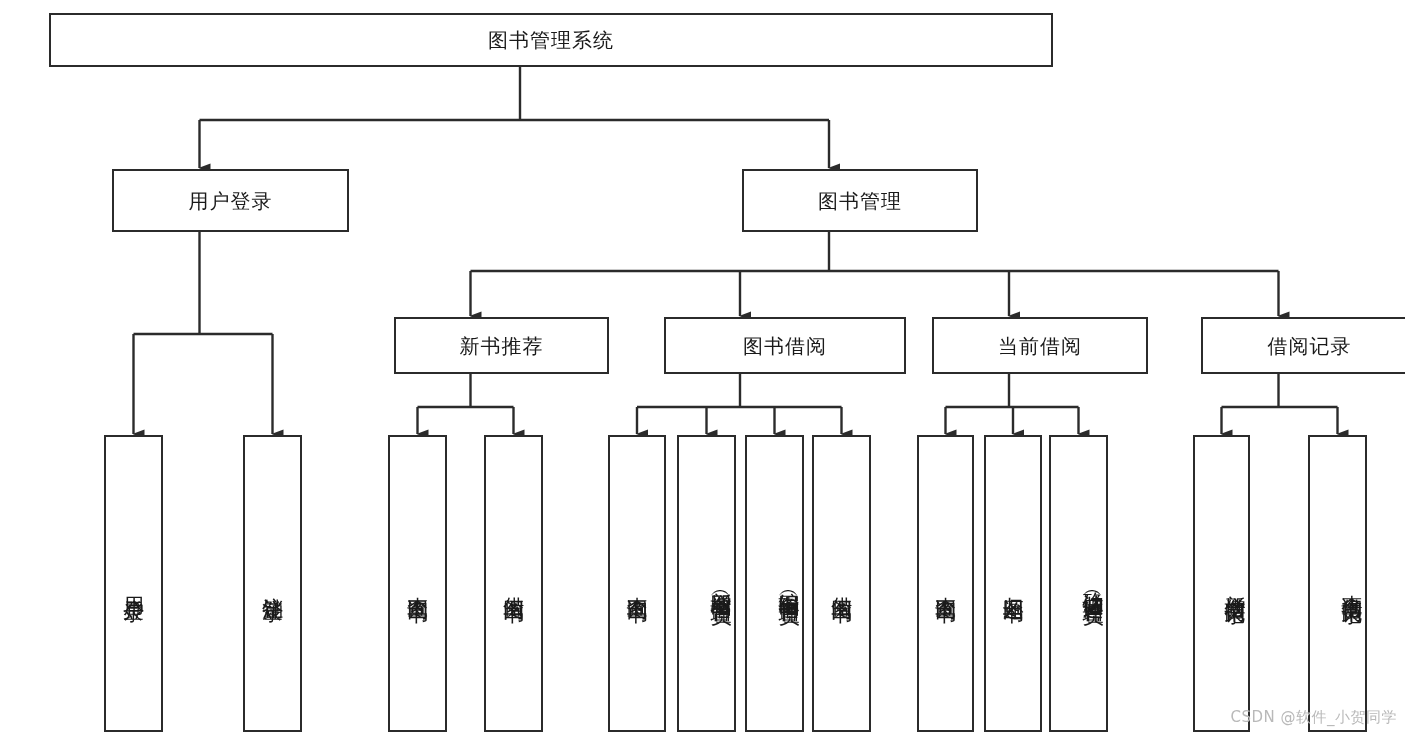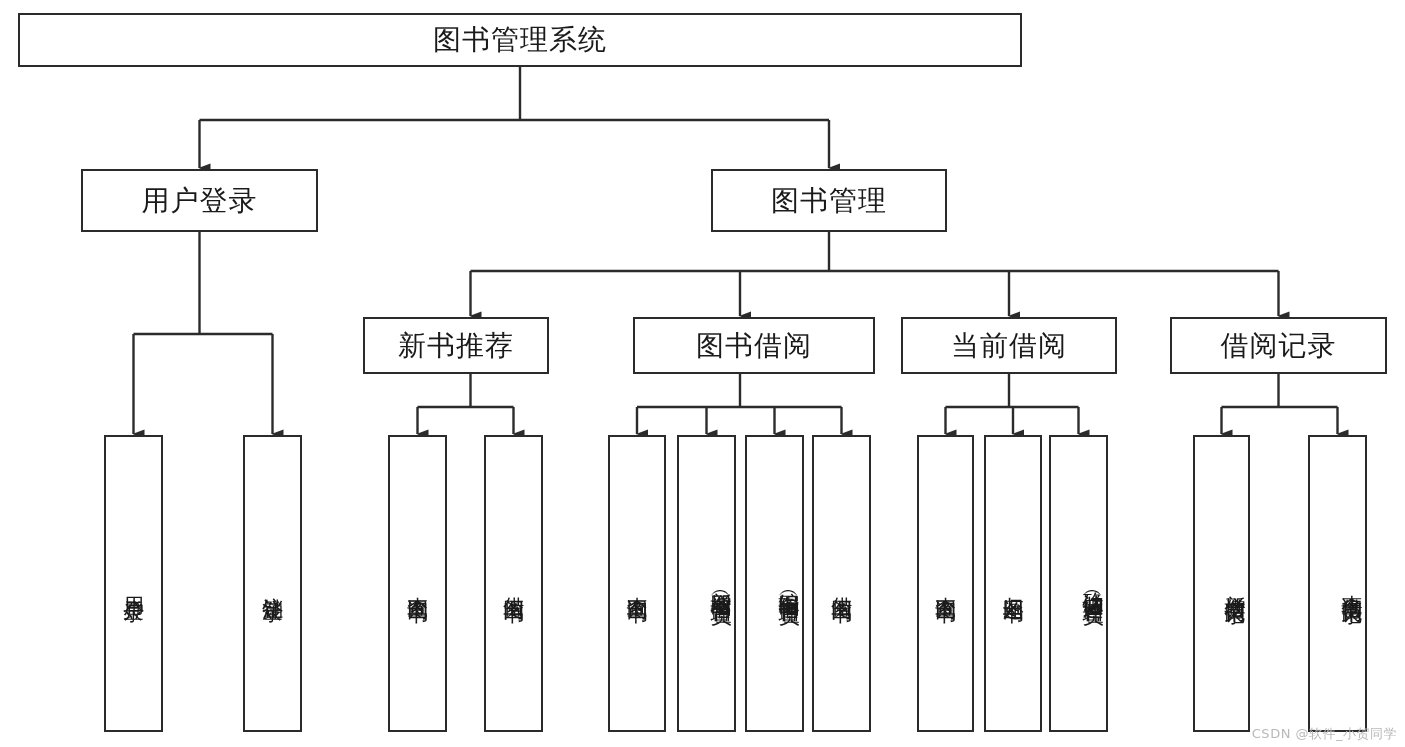--- a/index.html
+++ b/index.html
@@ -30,45 +30,46 @@
     box-sizing: border-box;
     border: 2px solid #2b2b2b;
     background: #ffffff;
     display: flex;
     align-items: center;
     justify-content: center;
     color: #1a1a1a;
     overflow: hidden;
   }
   .node.horiz {
-    font-size: 28px;
+    font-size: 20px;
     letter-spacing: 1px;
     line-height: 1.2;
+    margin-left: 31px;
   }
   .node.vert {
     writing-mode: vertical-rl;
     text-orientation: upright;
     font-size: 21px;
     line-height: 1.25;
     letter-spacing: 2px;
     padding: 6px 0;
     align-items: flex-start;
   }
   .node.vert.centered {
     align-items: center;
   }
   .node-label {
     display: block;
     white-space: pre-wrap;
   }
   #watermark {
     position: absolute;
     right: 8px;
-    bottom: 4px;
-    font-size: 13px;
+    bottom: 20px;
+    font-size: 15px;
     color: #b9b9b9;
     letter-spacing: 0.5px;
     white-space: nowrap;
     margin-left: 12px;
   }
 </style>
 </head>
 <body>
 
 <div id="canvas">
@@ -119,21 +120,21 @@
   <div id="nodes-layer">
       <div class="node horiz" style="left: 18px; top: 13px; width: 1004px; height: 54px;">
         <span class="node-label">图书管理系统</span>
       </div>
       <div class="node horiz" style="left: 81px; top: 169px; width: 237px; height: 63px;">
         <span class="node-label">用户登录</span>
       </div>
       <div class="node horiz" style="left: 711px; top: 169px; width: 236px; height: 63px;">
         <span class="node-label">图书管理</span>
       </div>
-      <div class="node horiz" style="left: 363px; top: 317px; width: 186px; height: 57px;">
+      <div class="node horiz" style="left: 363px; top: 317px; width: 215px; height: 57px;">
         <span class="node-label">新书推荐</span>
       </div>
       <div class="node horiz" style="left: 633px; top: 317px; width: 242px; height: 57px;">
         <span class="node-label">图书借阅</span>
       </div>
       <div class="node horiz" style="left: 901px; top: 317px; width: 216px; height: 57px; justify-content: center;">
         <span class="node-label">当前借阅</span>
       </div>
       <div class="node horiz" style="left: 1170px; top: 317px; width: 217px; height: 57px;">
         <span class="node-label">借阅记录</span>

